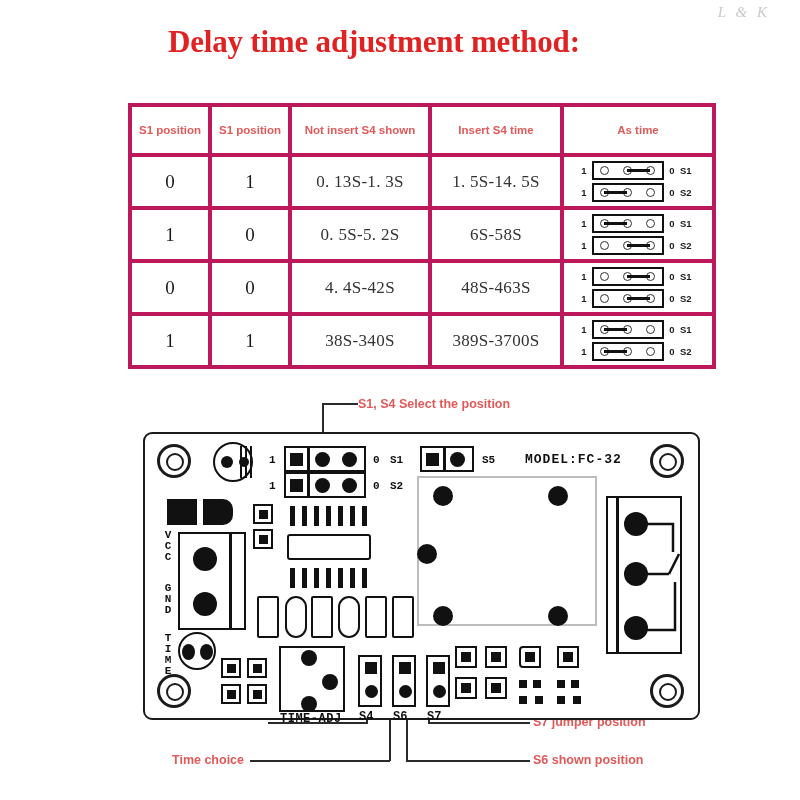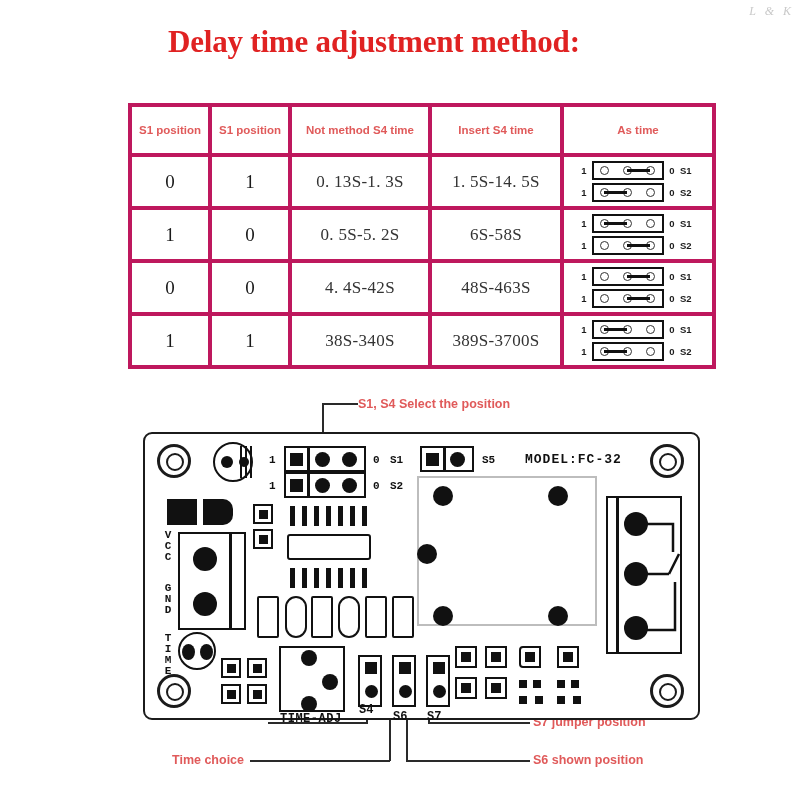--- a/index.html
+++ b/index.html
@@ -7,22 +7,22 @@
   body {
     width:800px; height:800px;
     background:#ffffff;
     font-family:"Liberation Sans", sans-serif;
     position:relative;
     overflow:hidden;
   }
 
   
   #watermark {
-    position:absolute; top:4px; right:6px;
-    font-size:12px; letter-spacing:3px;
+    position:absolute; top:4px; right:30px;
+    font-size:15px; letter-spacing:3px;
     color:#c9c9c9; font-style:italic;
     font-family:"Liberation Serif", serif;
   }
 
   
   #title {
     position:absolute; left:168px; top:24px;
     font-size:31px; font-weight:bold;
     color:#e02222;
     font-family:"Liberation Serif", serif;
@@ -178,21 +178,21 @@
       <col class="c0">
         <col class="c1">
         <col class="c2">
         <col class="c3">
         <col class="c4">
     </colgroup>
     <thead>
       <tr>
         <th class="hcell">S1 position</th>
         <th class="hcell">S1 position</th>
-        <th class="hcell">Not method S4 time</th>
+        <th class="hcell">Not insert S4 shown</th>
         <th class="hcell">Insert S4 time</th>
         <th class="hcell">As time</th>
       </tr>
     </thead>
     <tbody id="table-body">
         <tr>
           <td class="bitcell">0</td>
           <td class="bitcell">1</td>
           <td class="timecell">0. 13S-1. 3S</td>
           <td class="timecell">1. 5S-14. 5S</td>
@@ -478,21 +478,21 @@
       <div class="blk" style="left:4px; top:4px; width:9px; height:9px;"></div>
     </div>
   <div class="outl" style="left:102px; top:250px; width:20px; height:20px;">
       <div class="blk" style="left:4px; top:4px; width:9px; height:9px;"></div>
     </div>
 
   <div class="outl" style="left:213px; top:221px; width:24px; height:52px;">
     <div class="sqpad" style="left:5px; top:5px; width:12px; height:12px;"></div>
     <div class="dot" style="left:5px; top:28px; width:13px; height:13px;"></div>
   </div>
-  <div class="mono" style="left:214px; top:269px; font-size:12px;">S4</div>
+  <div class="mono" style="left:214px; top:276px; font-size:12px;">S4</div>
 
   <div class="outl" style="left:247px; top:221px; width:24px; height:52px;">
     <div class="sqpad" style="left:5px; top:5px; width:12px; height:12px;"></div>
     <div class="dot" style="left:5px; top:28px; width:13px; height:13px;"></div>
   </div>
   <div class="mono" style="left:248px; top:276px; font-size:12px;">S6</div>
 
   <div class="outl" style="left:281px; top:221px; width:24px; height:52px;">
     <div class="sqpad" style="left:5px; top:5px; width:12px; height:12px;"></div>
     <div class="dot" style="left:5px; top:28px; width:13px; height:13px;"></div>

